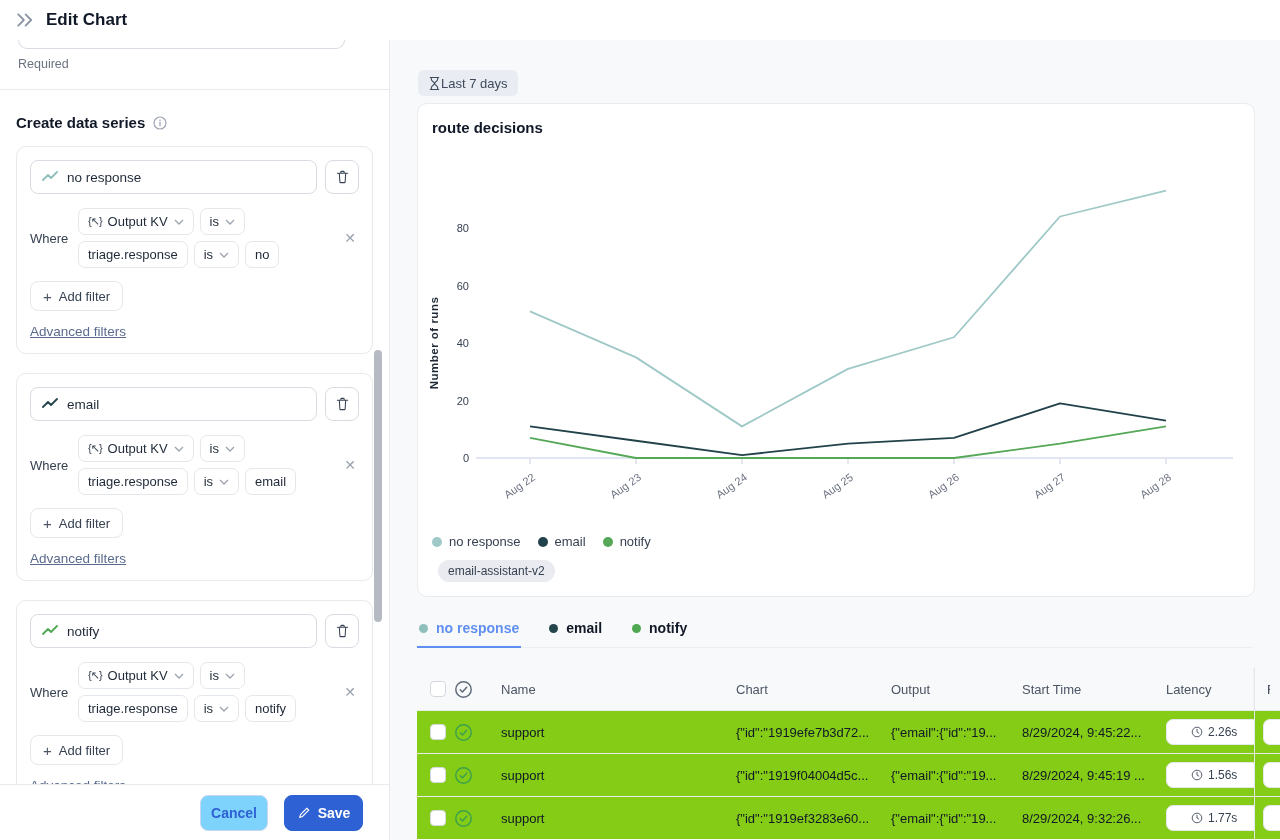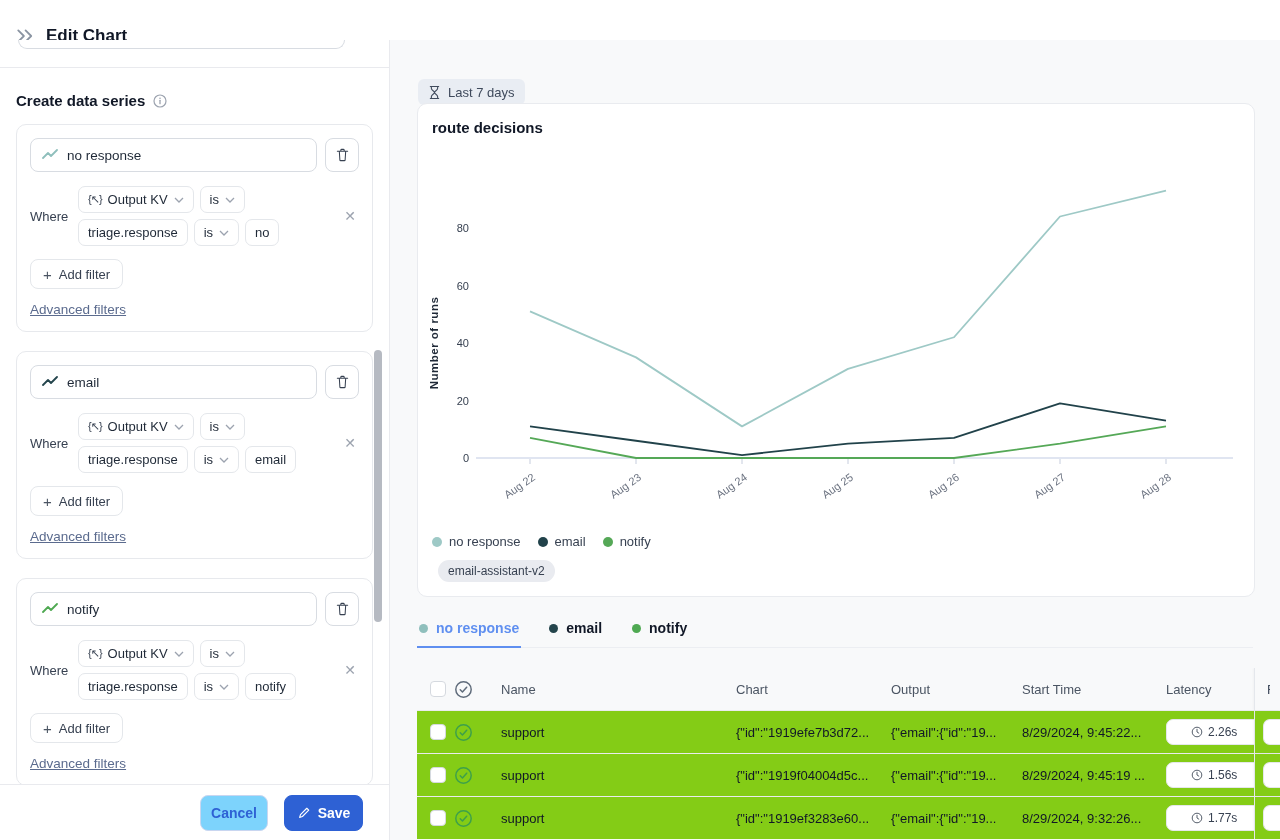--- a/index.html
+++ b/index.html
@@ -1,20 +1,20 @@
 <!DOCTYPE html>
 <html><head>
 <meta charset="utf-8">
 <style>
   * { margin:0; padding:0; box-sizing:border-box; }
   html,body { width:1280px; height:840px; overflow:hidden; background:#fff;
     font-family:"Liberation Sans", sans-serif; color:#1f2937; }
 
   
-  .app-header { position:absolute; left:0; top:16px; width:100%; height:40px; background:#fff; display:flex; align-items:center; padding-left:16px; gap:12px; }
+  .app-header { position:absolute; left:0; top:0; width:100%; height:40px; background:#fff; display:flex; align-items:center; padding-left:16px; gap:12px; }
   .app-title { font-size:17px; font-weight:700; color:#111827; }
 
   
   .sidebar { position:absolute; left:0; top:40px; width:390px; height:744px; background:#fff; border-right:1px solid #e9eaee; overflow:hidden; }
   .input-stub { margin-left:18px; width:327px; height:9px; border:1px solid #d8dce2; border-top:none; border-radius:0 0 9px 9px; }
   .required { margin:8px 0 0 18px; font-size:12.5px; color:#6b7280; }
   .divider { margin-top:18px; border-top:1px solid #e9eaee; }
   .section-title-row { display:flex; align-items:center; gap:8px; margin:24px 0 15px 16px; }
   .section-title { font-size:15px; font-weight:700; color:#111827; }
 
@@ -35,21 +35,21 @@
   .adv-link { display:inline-block; margin-top:13px; font-size:13.5px; color:#5b6b8e; text-decoration:underline; cursor:pointer; }
 
   .sidebar-footer { position:absolute; left:0; bottom:0; width:390px; height:56px; background:#fff; border-top:1px solid #e9eaee; border-right:1px solid #e9eaee; display:flex; align-items:center; justify-content:flex-end; gap:16px; padding-right:26px; }
   .btn { height:36px; border-radius:8px; font-size:14px; font-weight:600; display:inline-flex; align-items:center; justify-content:center; gap:7px; cursor:pointer; font-family:inherit; }
   .btn-cancel { width:68px; background:#7dd3fc; border:1px solid #c9d6f0; color:#2e61d4; }
   .btn-save { width:79px; background:#2e61d4; border:1px solid #2e61d4; color:#fff; }
   .scroll-thumb { position:absolute; left:374px; top:350px; width:8px; height:272px; background:#b6bac2; border-radius:4px; }
 
   
   .main { position:absolute; left:390px; top:40px; width:890px; height:800px; background:#f8f9fa; }
-  .range-badge { position:absolute; left:28px; top:39px; height:26px; background:#e9edf3; border-radius:6px; display:inline-flex; align-items:center; gap:7px; padding:0 10px; font-size:13px; color:#3f4a5c; cursor:pointer; }
+  .range-badge { position:absolute; left:28px; top:30px; height:26px; background:#e9edf3; border-radius:6px; display:inline-flex; align-items:center; padding:0 10px; font-size:13px; color:#3f4a5c; cursor:pointer; }
 
   .chart-card { position:absolute; left:27px; top:63px; width:838px; height:494px; background:#fff; border:1px solid #e9ebef; border-radius:10px; }
   .chart-title { position:absolute; left:14px; top:15px; font-size:15px; font-weight:700; color:#111827; }
   .chart-svg { position:absolute; left:2px; top:47px; }
   .legend { position:absolute; left:14px; top:430px; display:flex; align-items:center; gap:17px; }
   .legend-item { display:flex; align-items:center; gap:7px; font-size:13px; color:#374151; }
   .dot { width:10px; height:10px; border-radius:50%; }
   .model-tag { position:absolute; left:20px; top:456px; height:22px; background:#e9ebf0; border-radius:11px; display:inline-flex; align-items:center; padding:0 10px; font-size:12px; color:#374151; }
 
   .tabs { position:absolute; left:27px; top:580px; width:836px; display:flex; gap:26px; border-bottom:1px solid #eceef2; }
@@ -77,20 +77,21 @@
 
 <div class="app-header">
   <svg width="18" height="14" viewBox="0 0 16 12">
       <path d="M2 1l5 5-5 5M8.5 1l5 5-5 5" stroke="#8a94a2" stroke-width="1.6" fill="none" stroke-linecap="round" stroke-linejoin="round"></path>
     </svg>
   <span class="app-title">Edit Chart</span>
 </div>
 
 <div class="sidebar">
   <div class="input-stub"></div>
+  <div class="required">Required</div>
   <div class="divider"></div>
 
   <div class="section-title-row">
     <span class="section-title">Create data series</span>
     <svg width="14" height="14" viewBox="0 0 14 14">
         <circle cx="7" cy="7" r="6" stroke="#9ca3af" fill="none" stroke-width="1.2"></circle>
         <path d="M7 6.3v3.4" stroke="#9ca3af" stroke-width="1.3" stroke-linecap="round"></path>
         <circle cx="7" cy="4.2" r="0.8" fill="#9ca3af"></circle>
       </svg>
   </div>

